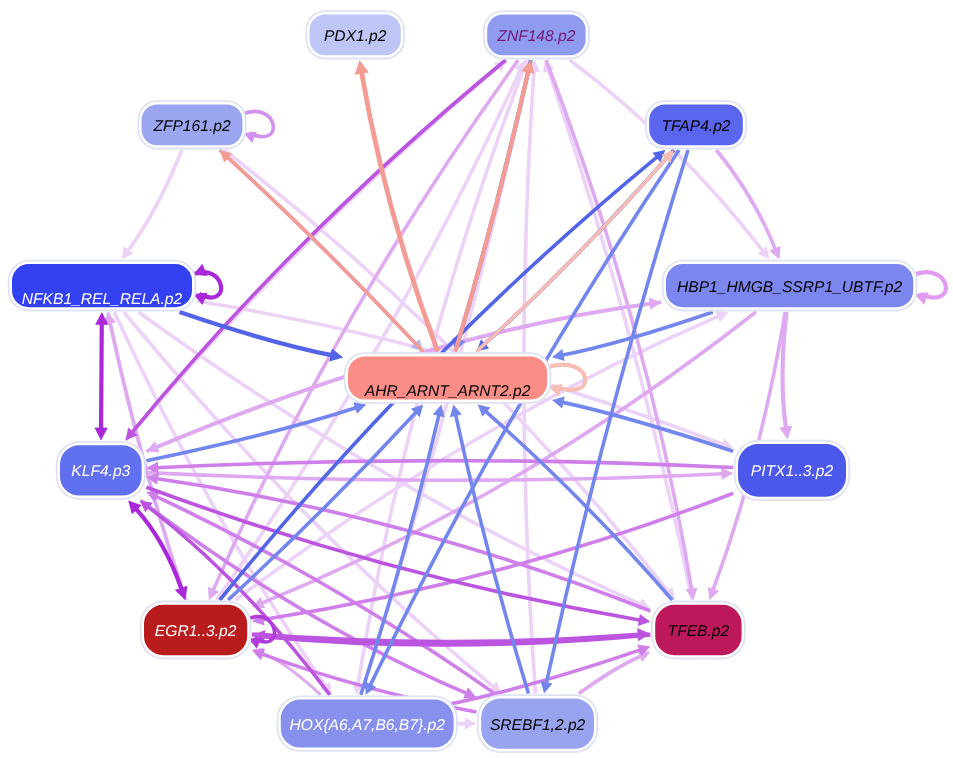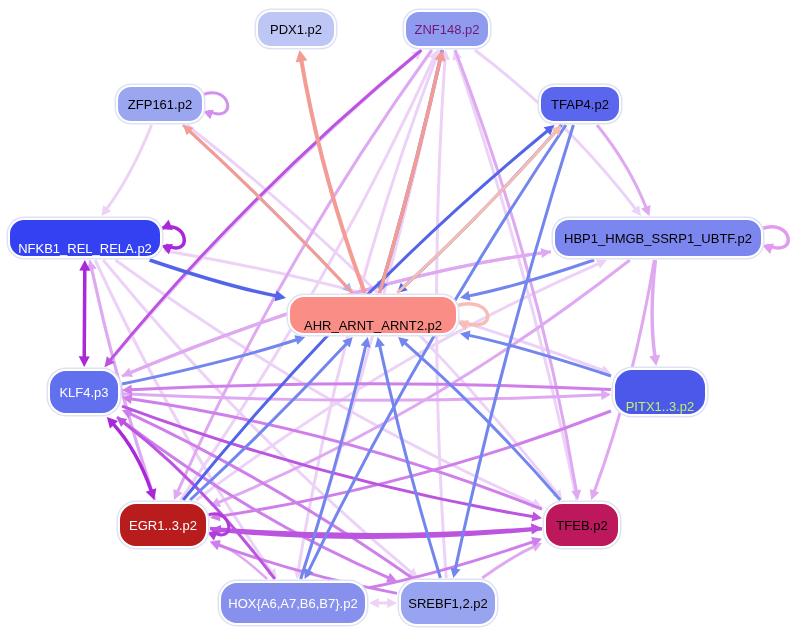--- a/index.html
+++ b/index.html
@@ -4,21 +4,21 @@
 <style>
   html,body{margin:0;padding:0;background:#ffffff;}
   #canvas{
     position:relative;
     width:794px;height:632px;
     background:#ffffff;
     overflow:hidden;
     font-family:"Liberation Sans", sans-serif;
   }
   #edge-layer{position:absolute;left:0;top:0;z-index:1;}
-  #node-layer{position:absolute;left:0;top:0;width:730px;height:632px;z-index:2;pointer-events:none;}
+  #node-layer{position:absolute;left:0;top:0;width:730px;height:632px;z-index:2;pointer-events:none;font-style:italic;}
   .node{
     position:absolute;
     display:flex;align-items:center;justify-content:center;
     border:2px solid #ffffff;
     box-shadow:0 0 0 1.5px #dfe2f3;
     font-size:13px;
     white-space:nowrap;
     box-sizing:border-box;
     pointer-events:auto;
     cursor:default;
@@ -313,29 +313,29 @@
       </div>
       <div class="node" style="left: 553px; top: 218px; width: 210px; height: 40px; background: rgb(123, 134, 238); color: rgb(0, 0, 0); border-radius: 16px;">
         <span class="node-label">HBP1_HMGB_SSRP1_UBTF.p2</span>
       </div>
       <div class="node" style="left: 288px; top: 295px; width: 170px; height: 40px; background: rgb(251, 141, 135); color: rgb(0, 0, 0); border-radius: 16px; align-items: flex-end;">
         <span class="node-label">AHR_ARNT_ARNT2.p2</span>
       </div>
       <div class="node" style="left: 48px; top: 369px; width: 72px; height: 46px; background: rgb(97, 112, 238); color: rgb(255, 255, 255); border-radius: 18px; align-items: center;">
         <span class="node-label">KLF4.p3</span>
       </div>
-      <div class="node" style="left: 613px; top: 368px; width: 94px; height: 48px; background: rgb(76, 88, 234); color: #bef264; border-radius: 19px; align-items: flex-end;">
+      <div class="node" style="left: 613px; top: 368px; width: 94px; height: 48px; background: rgb(76, 88, 234); color: #ffffff; border-radius: 19px;">
         <span class="node-label">PITX1..3.p2</span>
       </div>
       <div class="node" style="left: 118px; top: 502px; width: 90px; height: 46px; background: #b91c1c; color: rgb(255, 255, 255); border-radius: 18px;">
         <span class="node-label">EGR1..3.p2</span>
       </div>
       <div class="node" style="left: 544px; top: 502px; width: 76px; height: 46px; background: #be185d; color: rgb(0, 0, 0); border-radius: 18px;">
         <span class="node-label">TFEB.p2</span>
       </div>
-      <div class="node" style="left: 219px; top: 581px; width: 148px; height: 44px; background: rgb(136, 144, 238); color: rgb(255, 255, 255); border-radius: 18px;">
+      <div class="node" style="left: 232px; top: 581px; width: 148px; height: 44px; background: rgb(136, 144, 238); color: rgb(255, 255, 255); border-radius: 18px;">
         <span class="node-label">HOX{A6,A7,B6,B7}.p2</span>
       </div>
       <div class="node" style="left: 399px; top: 580px; width: 98px; height: 46px; background: rgb(153, 164, 240); color: rgb(0, 0, 0); border-radius: 18px;">
         <span class="node-label">SREBF1,2.p2</span>
       </div>
     </div>
 </div>
 
 </body></html>

